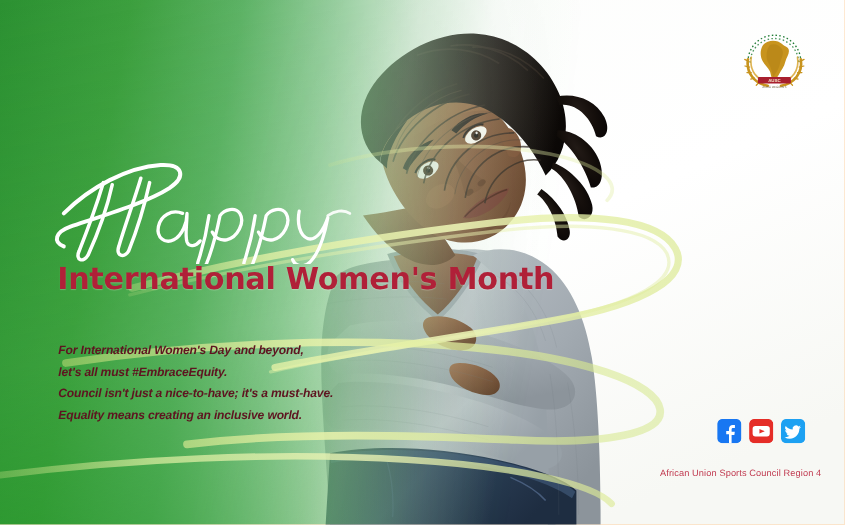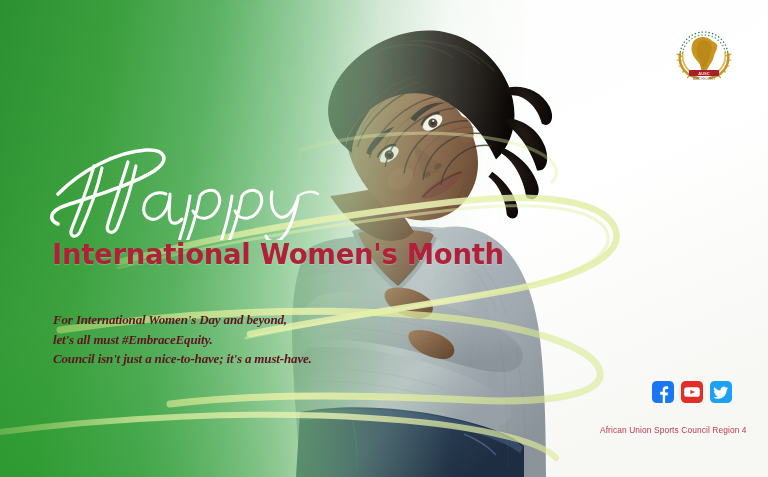--- a/index.html
+++ b/index.html
@@ -76,24 +76,24 @@
     font-size:27.5px;
     letter-spacing:-0.3px;
     margin-top:6px;
     white-space:nowrap;
     text-shadow:0 1px 1px rgba(255,255,255,0.25);
   }
 
   #body-copy {
     position:absolute; left:53px; top:310px; width:420px;
     color:#5E1420;
-    font-family:Liberation Serif, serif;
+    font-family:Liberation Sans, sans-serif;
     font-style:italic;
     font-weight:600;
-    font-size:13px;
+    font-size:11px;
     line-height:19.5px;
     letter-spacing:-0.15px;
     white-space:nowrap;
   }
   #body-copy .line { display:block; }
 
   
   #au-logo {
     position:absolute; left:672px; top:26px;
     width:64px; height:56px;
@@ -409,20 +409,21 @@
       </svg>
     </span>
 
     <span class="h-intl">International Women's Month</span>
   </div>
 
   <div id="body-copy">
     <span class="line">For International Women's Day and beyond,</span>
     <span class="line">let's all must #EmbraceEquity.</span>
     <span class="line">Council isn't just a nice-to-have; it's a must-have.</span>
+    <span class="line">Equality means creating an inclusive world.</span>
   </div>
 
   <div id="au-logo">
     <svg width="64" height="56" viewBox="0 0 64 56">
 
       <g stroke="#1E7B33" stroke-width="1.2" fill="none">
         <path d="M8 30 A24 24 0 0 1 56 30" stroke-dasharray="1.4 2.1"></path>
         <path d="M10 31 A22 22 0 0 1 54 31" stroke-dasharray="1.4 2.1" opacity="0.8"></path>
       </g>
 

